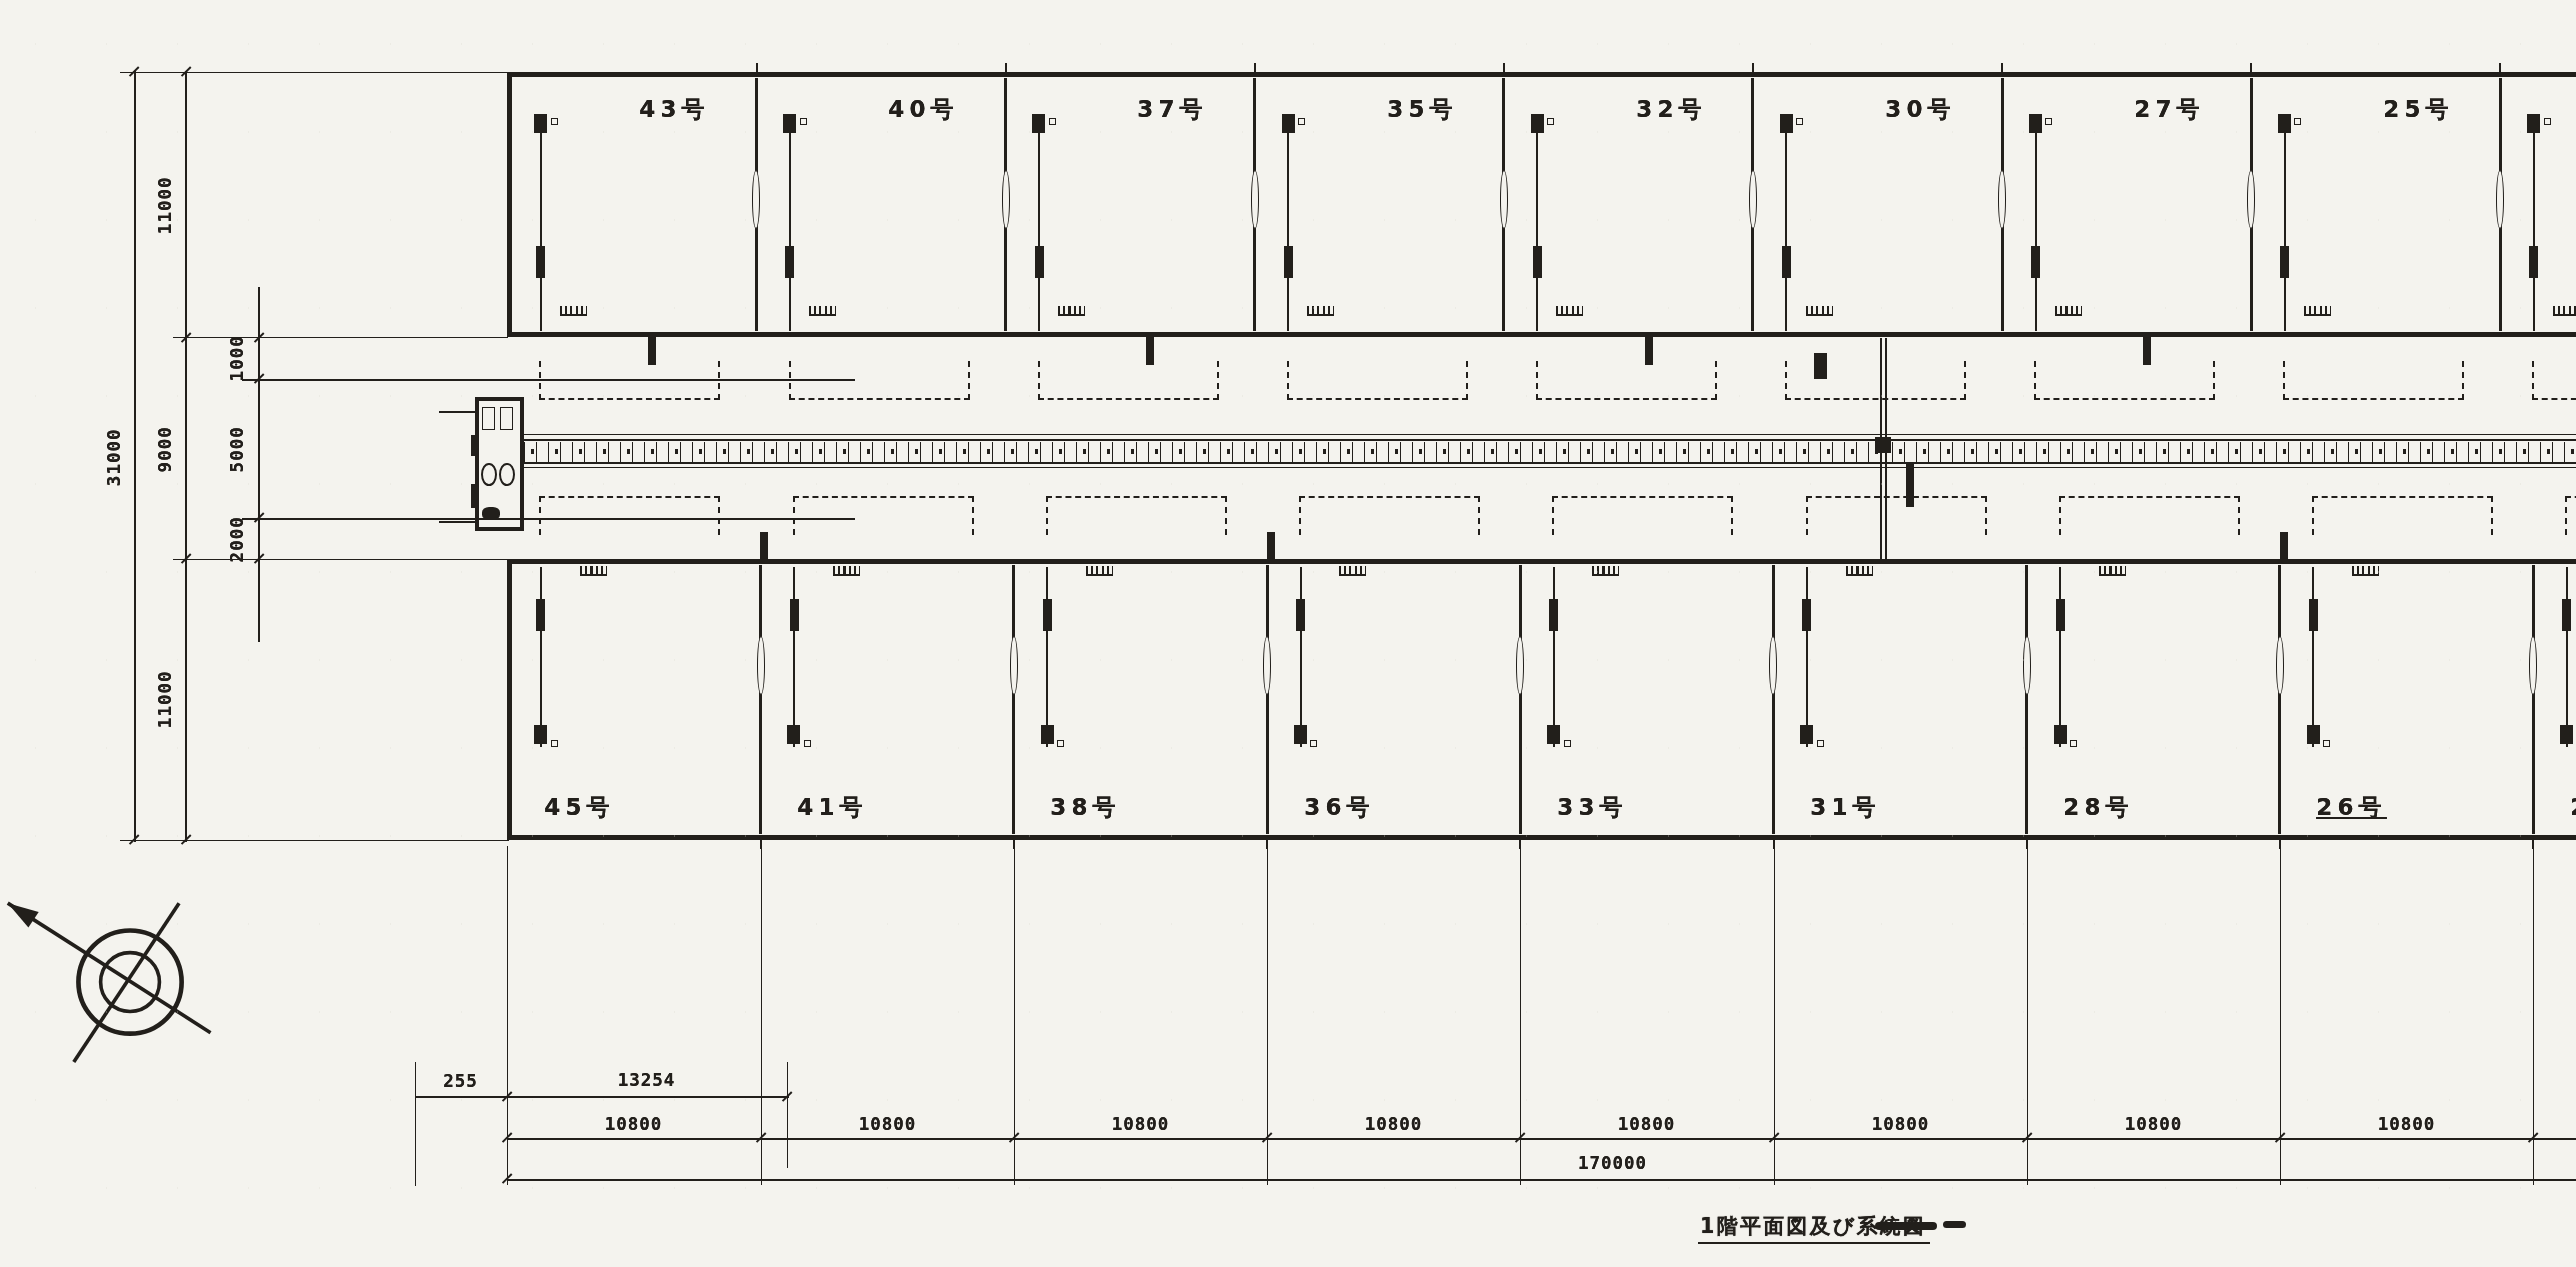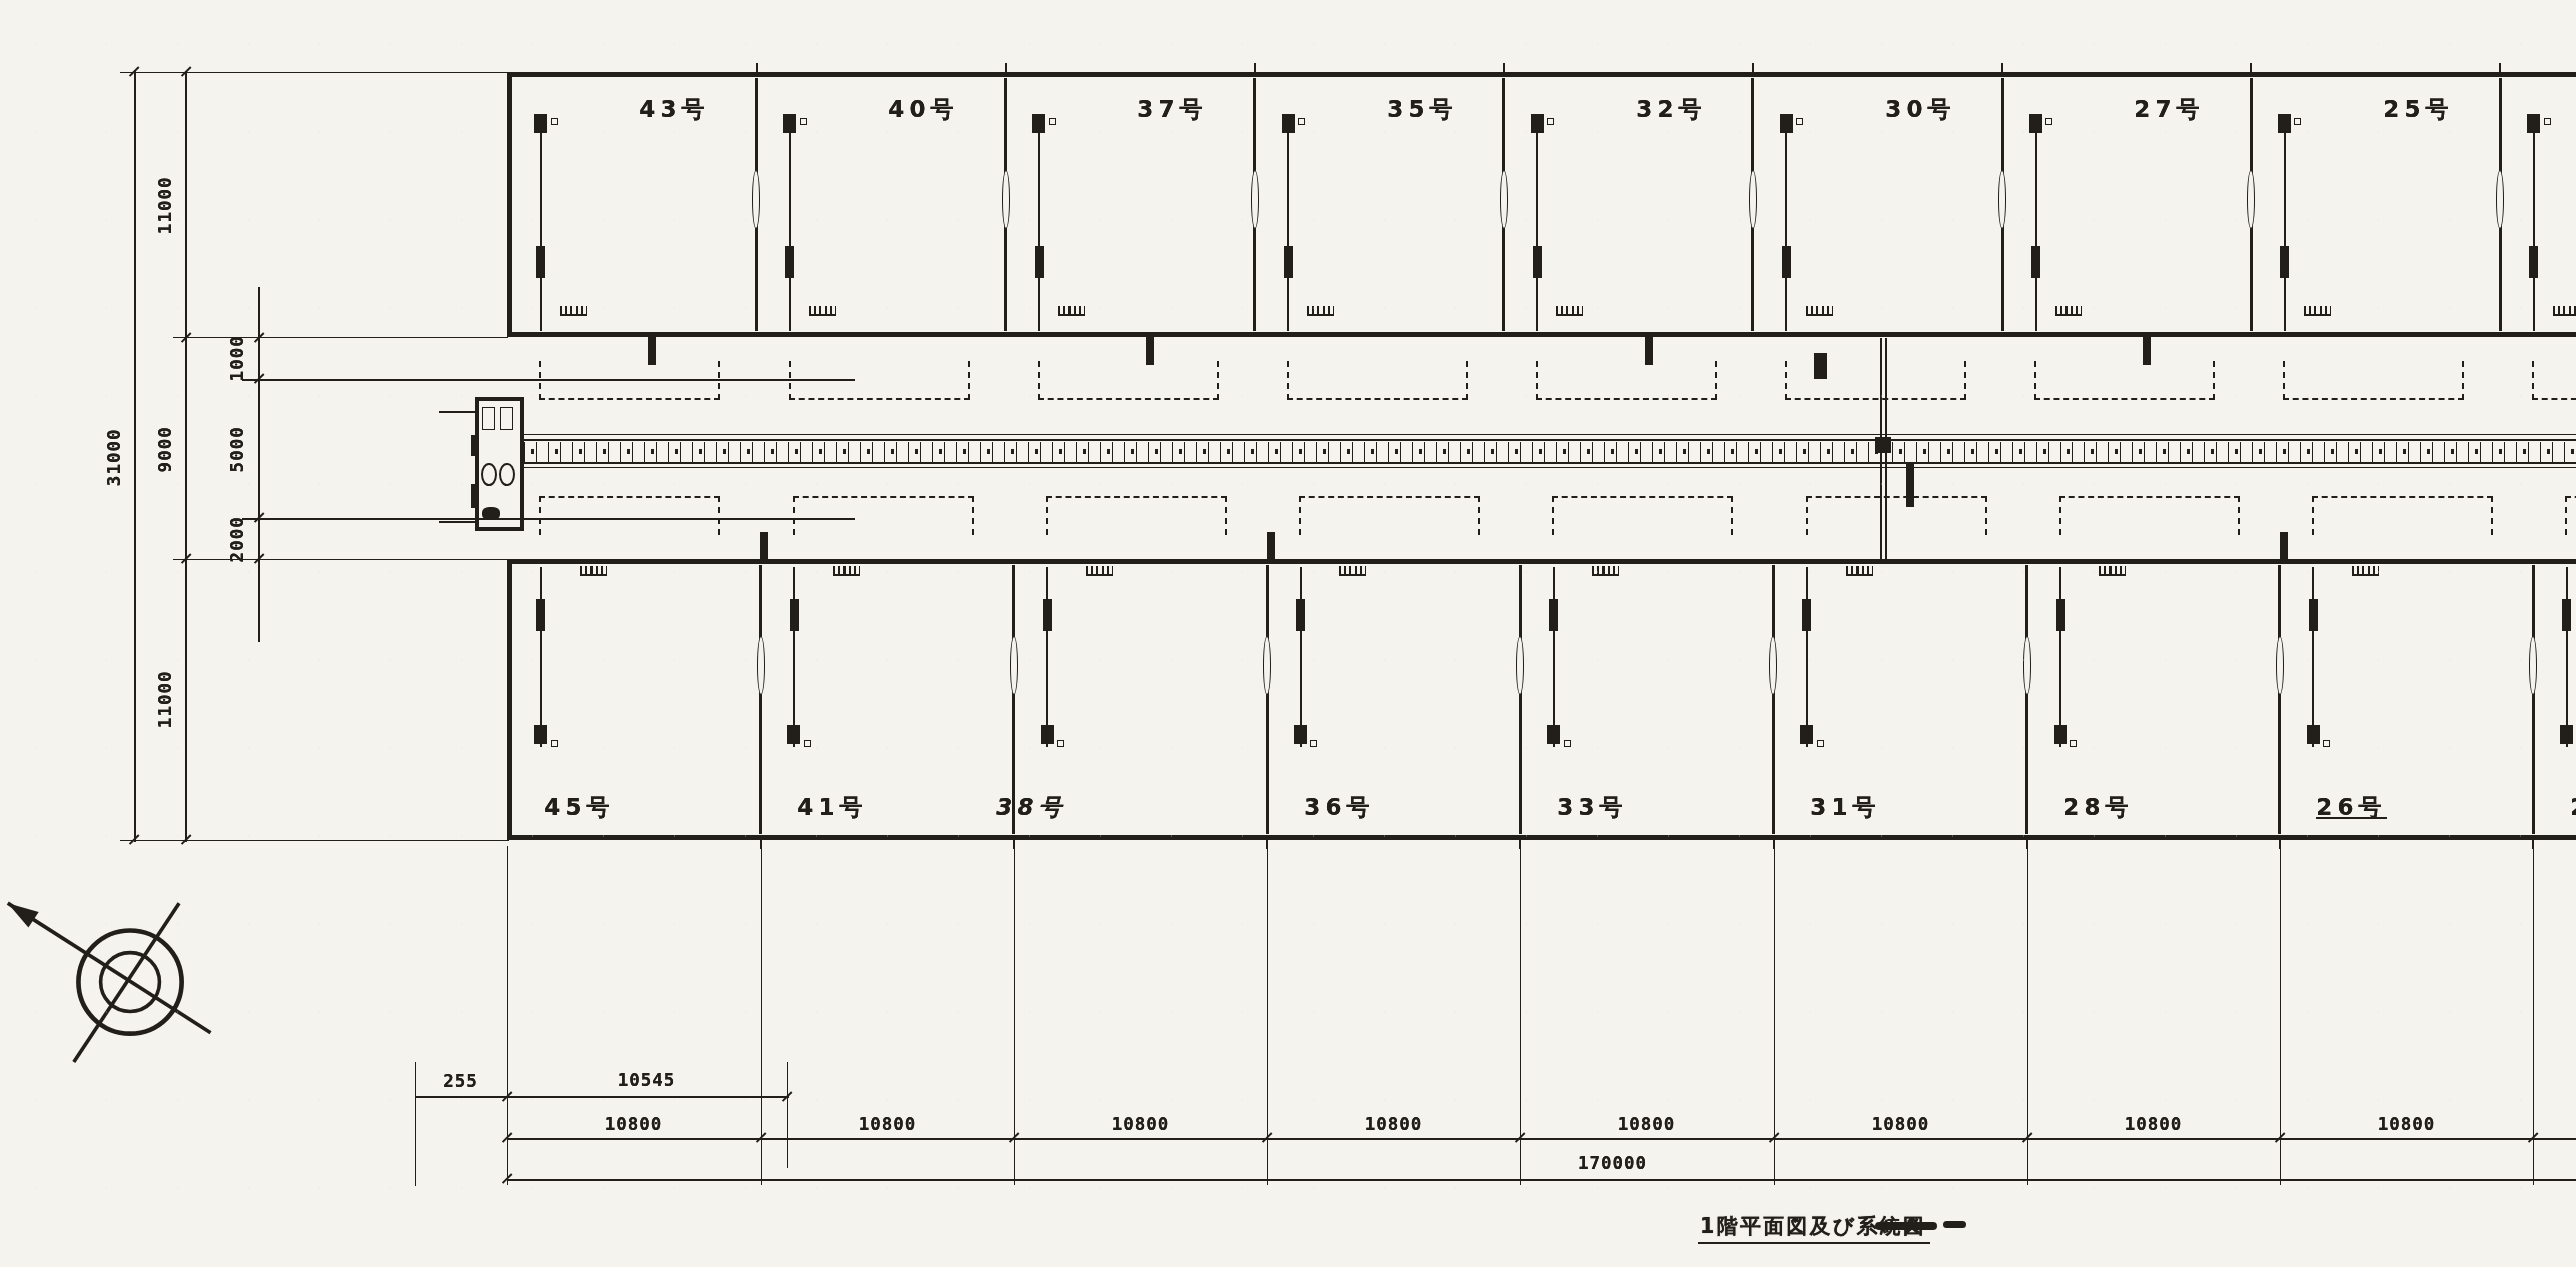--- a/index.html
+++ b/index.html
@@ -186,21 +186,21 @@
     <div class="abs lbl unitlbl" style="left: 776px; top: 794px; width: 113px; height: 26px;">41号</div>
     <div class="abs comb" style="left: 833px; top: 566px; width: 27px; height: 10.3px;"></div>
     <div class="abs fill" style="left: 793px; top: 567px; width: 2.1px; height: 180px;"></div>
     <div class="abs fill" style="left: 790px; top: 599px; width: 9.3px; height: 32px;"></div>
     <div class="abs fill" style="left: 787px; top: 725px; width: 13.4px; height: 18.5px;"></div>
     <div class="abs sqo" style="left: 804px; top: 740px; width: 6.7px; height: 6.7px;"></div>
     <div class="abs bay bay-bot" style="left: 793px; top: 496px; width: 181px; height: 39px;"></div>
     <div class="abs fill" style="left: 759px; top: 565px; width: 3.1px; height: 269px;"></div>
     <div class="abs oval" style="left: 757px; top: 636px; width: 8.2px; height: 59px;"></div>
     <div class="abs fill" style="left: 760px; top: 840px; width: 2.1px; height: 9.3px;"></div>
-    <div class="abs lbl unitlbl" style="left: 975px; top: 794px; width: 113px; height: 26px; font-style: italic;">38号</div>
+    <div class="abs lbl unitlbl" style="left: 1029px; top: 794px; width: 113px; height: 26px;">38号</div>
     <div class="abs comb" style="left: 1086px; top: 566px; width: 27px; height: 10.3px;"></div>
     <div class="abs fill" style="left: 1046px; top: 567px; width: 2.1px; height: 180px;"></div>
     <div class="abs fill" style="left: 1043px; top: 599px; width: 9.3px; height: 32px;"></div>
     <div class="abs fill" style="left: 1041px; top: 725px; width: 13.4px; height: 18.5px;"></div>
     <div class="abs sqo" style="left: 1057px; top: 740px; width: 6.7px; height: 6.7px;"></div>
     <div class="abs bay bay-bot" style="left: 1046px; top: 496px; width: 181px; height: 39px;"></div>
     <div class="abs fill" style="left: 1012px; top: 565px; width: 3.1px; height: 269px;"></div>
     <div class="abs oval" style="left: 1010px; top: 636px; width: 8.2px; height: 59px;"></div>
     <div class="abs fill" style="left: 1013px; top: 840px; width: 2.1px; height: 9.3px;"></div>
     <div class="abs lbl unitlbl" style="left: 1283px; top: 794px; width: 113px; height: 26px;">36号</div>
@@ -298,21 +298,21 @@
     <div class="abs fill" style="left: 1774px; top: 846px; width: 1px; height: 339px;"></div>
     <div class="abs fill" style="left: 2027px; top: 846px; width: 1px; height: 339px;"></div>
     <div class="abs fill" style="left: 2280px; top: 846px; width: 1px; height: 339px;"></div>
     <div class="abs fill" style="left: 2533px; top: 846px; width: 1px; height: 339px;"></div>
     <div class="abs fill" style="left: 415px; top: 1096px; width: 374px; height: 1.5px;"></div>
     <div class="abs fill" style="left: 415px; top: 1062px; width: 1px; height: 124px;"></div>
     <div class="abs fill" style="left: 787px; top: 1062px; width: 1px; height: 106px;"></div>
     <div class="abs slash" style="left: 506px; top: 1090px;"></div>
     <div class="abs slash" style="left: 786px; top: 1090px;"></div>
     <div class="abs lbl" style="left: 404px; top: 1071px; width: 113px; height: 20.6px; text-align: right;">255</div>
-    <div class="abs lbl" style="left: 590px; top: 1070px; width: 113px; height: 20.6px;">10545</div>
+    <div class="abs lbl" style="left: 590px; top: 1070px; width: 113px; height: 20.6px;">13254</div>
     <div class="abs fill" style="left: 507px; top: 1138px; width: 2605px; height: 1.5px;"></div>
     <div class="abs slash" style="left: 506px; top: 1131px;"></div>
     <div class="abs lbl" style="left: 577px; top: 1114px; width: 113px; height: 20.6px;">10800</div>
     <div class="abs slash" style="left: 760px; top: 1131px;"></div>
     <div class="abs lbl" style="left: 831px; top: 1114px; width: 113px; height: 20.6px;">10800</div>
     <div class="abs slash" style="left: 1013px; top: 1131px;"></div>
     <div class="abs lbl" style="left: 1084px; top: 1114px; width: 113px; height: 20.6px;">10800</div>
     <div class="abs slash" style="left: 1266px; top: 1131px;"></div>
     <div class="abs lbl" style="left: 1337px; top: 1114px; width: 113px; height: 20.6px;">10800</div>
     <div class="abs slash" style="left: 1519px; top: 1131px;"></div>

